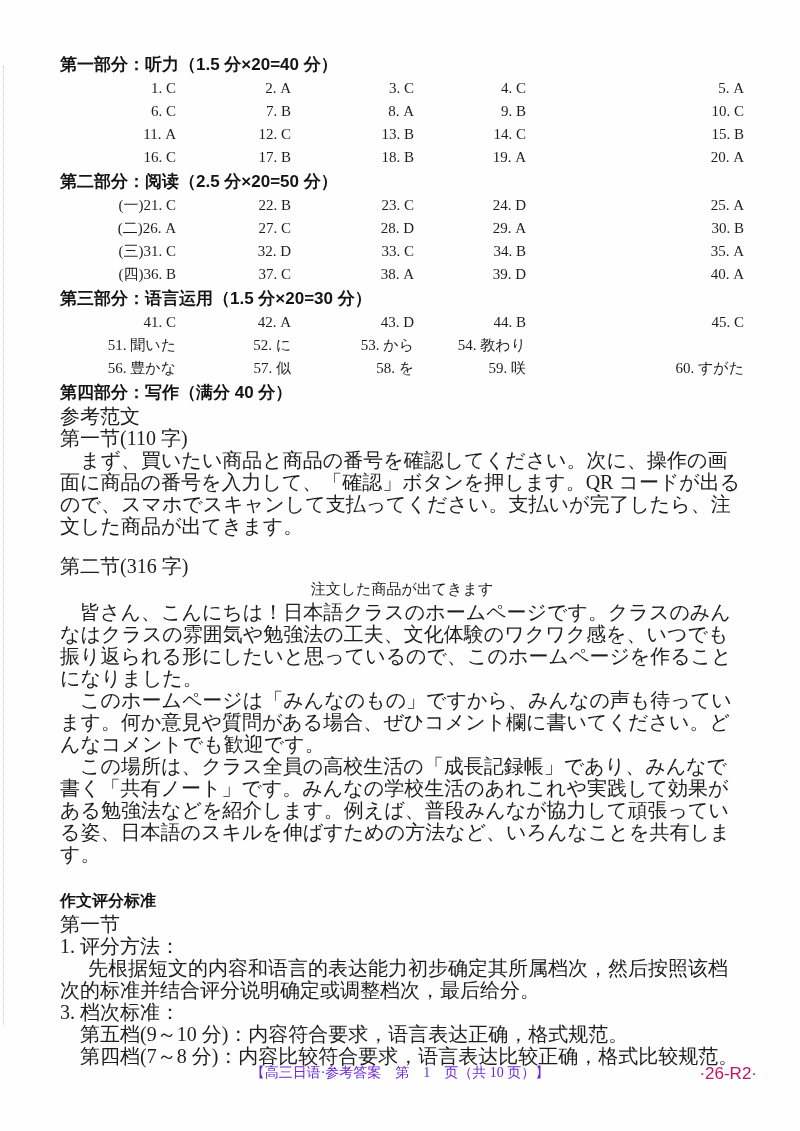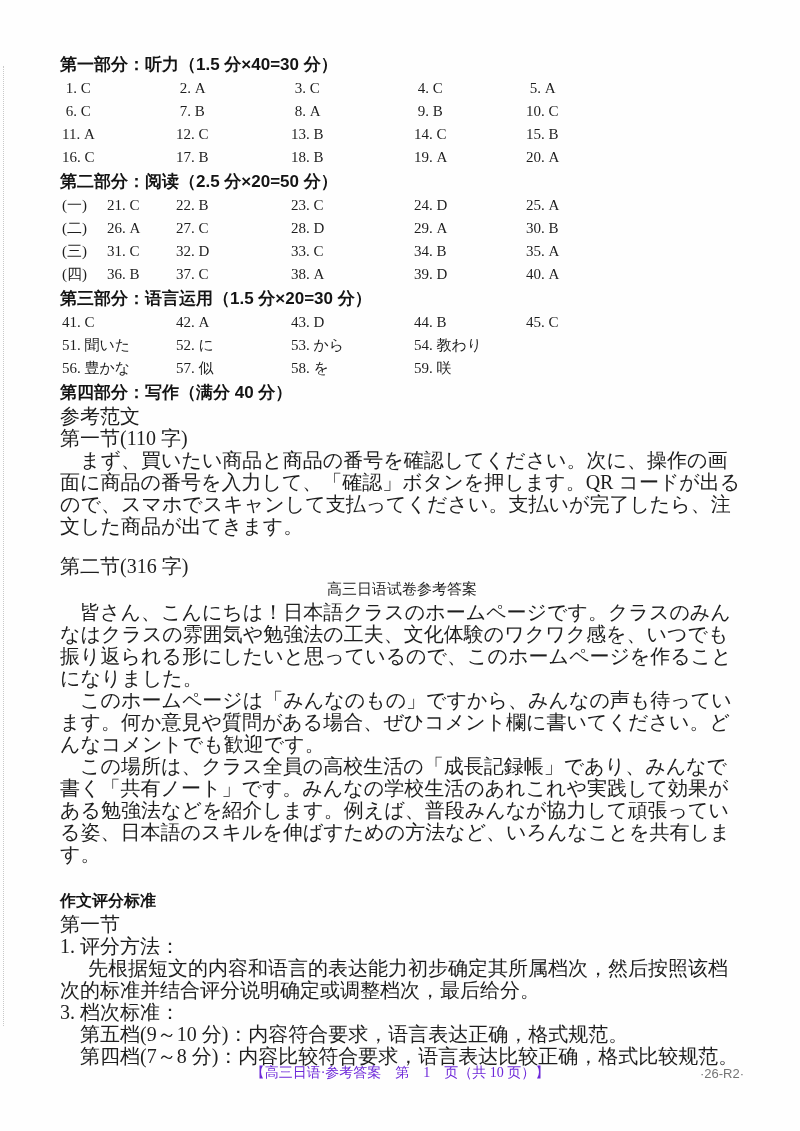--- a/index.html
+++ b/index.html
@@ -22,54 +22,55 @@
   }
   .sec-heading {
     font-family: "Liberation Sans", "DejaVu Sans", sans-serif;
     font-weight: 700; font-size: 17px; line-height: 25px; color: #141414;
   }
   .ans-row {
     display: grid;
     grid-template-columns: 114px 115px 123px 112px 1fr;
     font-size: 15px; line-height: 23px;
     padding-left: 2px;
+    text-align: right;
   }
   .cell { white-space: pre; }
   .prefix { display: inline-block; width: 45px; font-style: normal; }
 
   .body-line { font-size: 20px; line-height: 22px; margin: 0; }
   .para-ja { text-indent: 1em; }
   .para-zh { text-indent: 1.4em; }
   .essay-title { text-align: center; font-size: 15px; line-height: 24px; }
   .level-line { padding-left: 20px; }
   .gap-s { height: 18px; }
   .gap-m { height: 24px; }
 
   .rubric-heading {
     font-family: "Liberation Sans", "DejaVu Sans", sans-serif;
     font-weight: 700; font-size: 16px; line-height: 24px; color: #141414;
   }
 
   .footer { position: absolute; left: 0; bottom: 48px; width: 100%; height: 20px; font-size: 14px; line-height: 20px; }
   .footer-center { text-align: center; color: #6d28d9; }
   .footer-right {
-    position: absolute; right: 56px; top: 1px;
+    position: absolute; right: 43px; top: 1px;
     font-family: "Liberation Sans", "DejaVu Sans", sans-serif;
-    font-size: 13px; color: #737373;
+    font-size: 17px; color: #be185d;
   }
 </style>
 </head>
 <body>
 
 <div class="page">
   <div class="scan-edge"></div>
   <div class="content">
 
 
-    <div class="sec-heading">第一部分：听力（1.5 分×40=30 分）</div>
+    <div class="sec-heading">第一部分：听力（1.5 分×20=40 分）</div>
     <div class="ans-row">
       <span class="cell">&nbsp;1.&nbsp;C</span>
       <span class="cell">&nbsp;2.&nbsp;A</span>
       <span class="cell">&nbsp;3.&nbsp;C</span>
       <span class="cell">&nbsp;4.&nbsp;C</span>
       <span class="cell">&nbsp;5.&nbsp;A</span>
     </div>
     <div class="ans-row">
       <span class="cell">&nbsp;6.&nbsp;C</span>
       <span class="cell">&nbsp;7.&nbsp;B</span>
@@ -134,30 +135,31 @@
       <span class="cell">51.&nbsp;聞いた</span>
       <span class="cell">52.&nbsp;に</span>
       <span class="cell">53.&nbsp;から</span>
       <span class="cell">54.&nbsp;教わり</span>
     </div>
     <div class="ans-row">
       <span class="cell">56.&nbsp;豊かな</span>
       <span class="cell">57.&nbsp;似</span>
       <span class="cell">58.&nbsp;を</span>
       <span class="cell">59.&nbsp;咲</span>
+      <span class="cell">60.&nbsp;すがた</span>
     </div>
 
     <div class="sec-heading">第四部分：写作（满分 40 分）</div>
     <div class="body-line">参考范文</div>
     <div class="body-line">第一节(110 字)</div>
     <p class="body-line para-ja">まず、買いたい商品と商品の番号を確認してください。次に、操作の画面に商品の番号を入力して、「確認」ボタンを押します。QR コードが出るので、スマホでスキャンして支払ってください。支払いが完了したら、注文した商品が出てきます。</p>
 
     <div class="gap-s"></div>
     <div class="body-line">第二节(316 字)</div>
-    <div class="body-line essay-title">高三日语试卷参考答案</div>
+    <div class="body-line essay-title">注文した商品が出てきます</div>
     <p class="body-line para-ja">皆さん、こんにちは！日本語クラスのホームページです。クラスのみんなはクラスの雰囲気や勉強法の工夫、文化体験のワクワク感を、いつでも振り返られる形にしたいと思っているので、このホームページを作ることになりました。</p>
     <p class="body-line para-ja">このホームページは「みんなのもの」ですから、みんなの声も待っています。何か意見や質問がある場合、ぜひコメント欄に書いてください。どんなコメントでも歓迎です。</p>
     <p class="body-line para-ja">この場所は、クラス全員の高校生活の「成長記録帳」であり、みんなで書く「共有ノート」です。みんなの学校生活のあれこれや実践して効果がある勉強法などを紹介します。例えば、普段みんなが協力して頑張っている姿、日本語のスキルを伸ばすための方法など、いろんなことを共有します。</p>
 
     <div class="gap-m"></div>
     <div class="rubric-heading">作文评分标准</div>
     <div class="body-line">第一节</div>
     <div class="body-line">1. 评分方法：</div>
     <p class="body-line para-zh">先根据短文的内容和语言的表达能力初步确定其所属档次，然后按照该档次的标准并结合评分说明确定或调整档次，最后给分。</p>
     <div class="body-line">3. 档次标准：</div>

